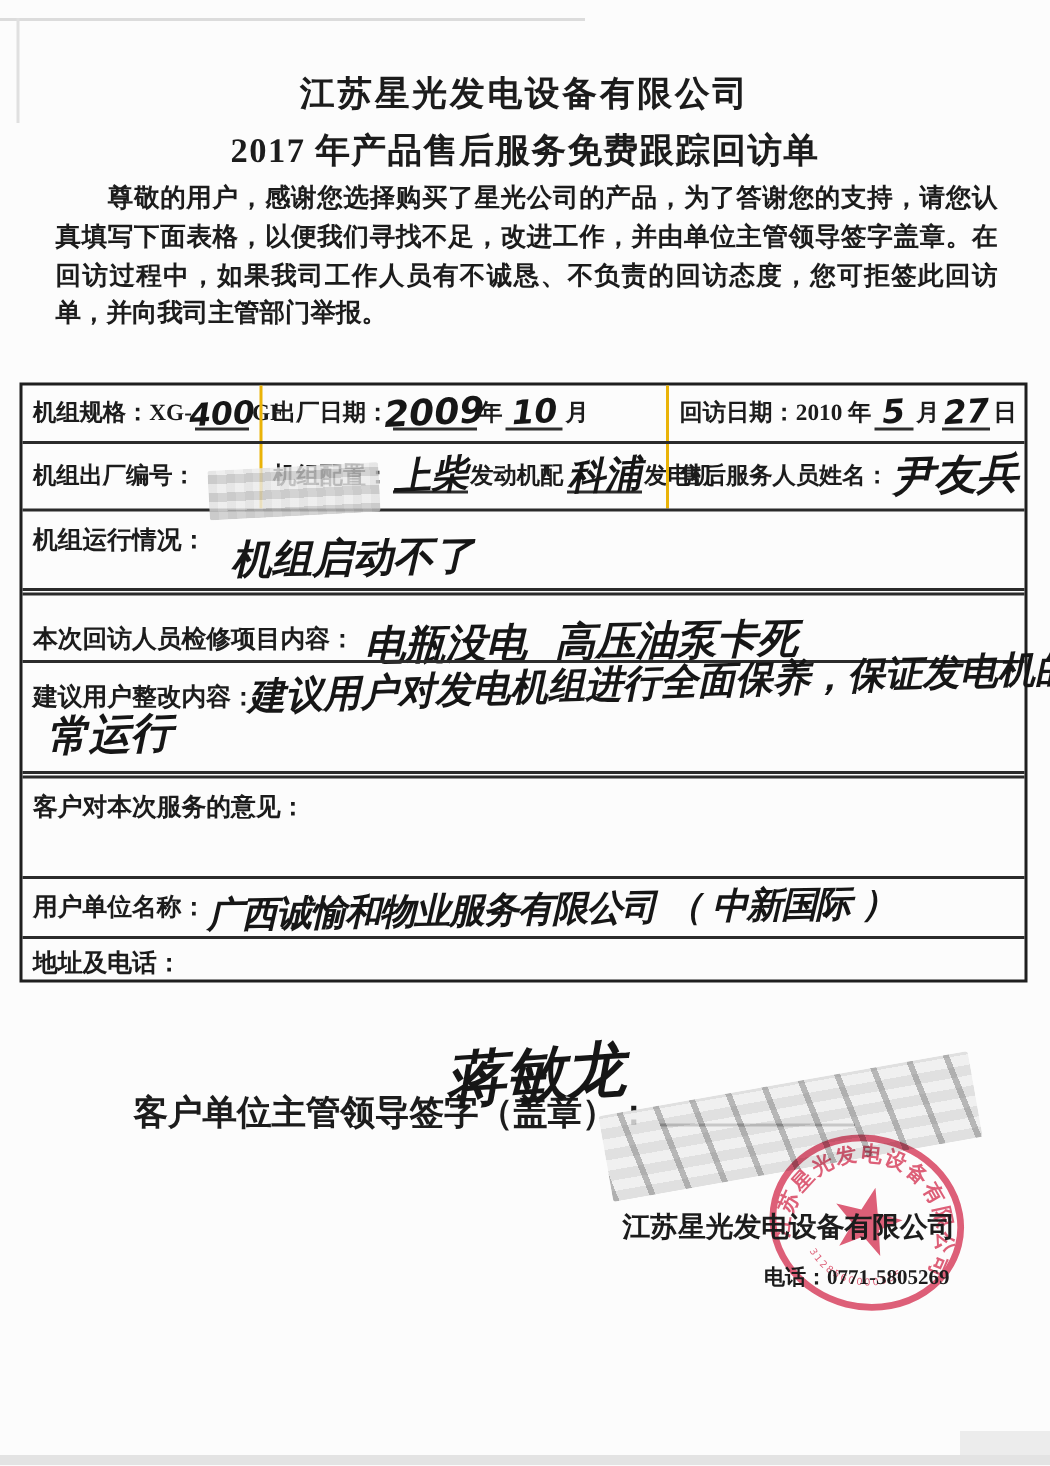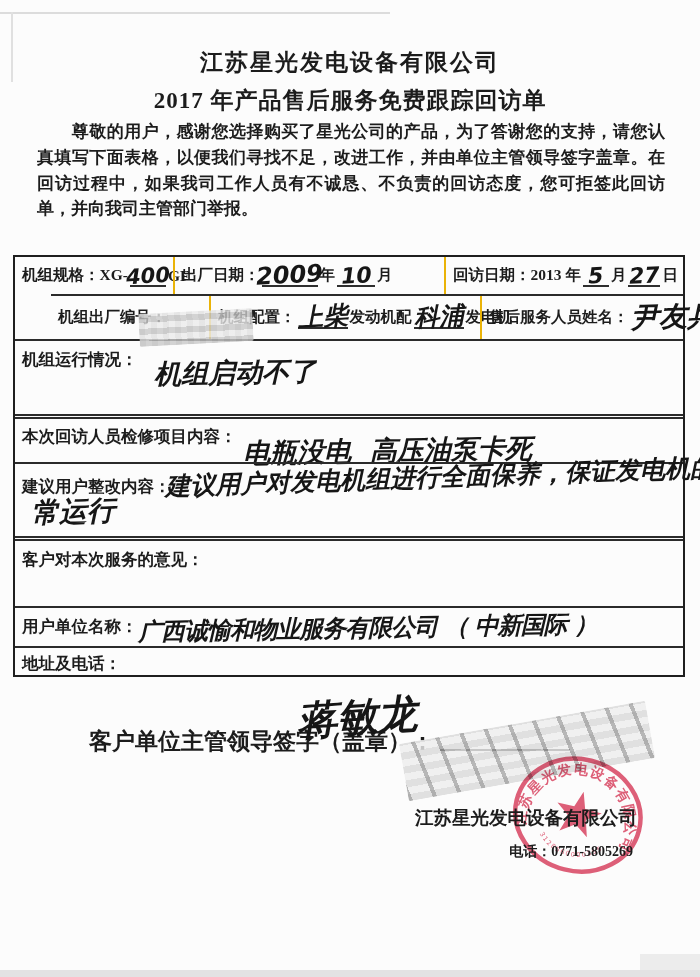--- a/index.html
+++ b/index.html
@@ -35,22 +35,22 @@
   .frow.dbl { border-top:5px double #2b2b2b; }
   .fcell { position:relative; display:flex; align-items:center; padding:0 7px; box-sizing:border-box; overflow:visible; }
   .fcell + .fcell { border-left:2px solid #eab308; }
   .c1 { width:158px; flex:0 0 auto;border-radius:14px; }
   .c2 { width:271px; flex:0 0 auto; }
   .c3 { flex:1 1 auto; }
   .full { width:100%; }
   .top { align-items:flex-start; }
 
   .r1 { height:37px; }
-  .r2 { height:45px;margin-left:36px; }
-  .r3 { height:75px; }
+  .r2 { height:45px; }
+  .r3 { height:53px; }
   .r4 { height:48px; }
   .r5 { height:74px; }
   .r6 { height:70px; }
   .r7 { height:40px; }
   .r8 { height:29px;align-items:flex-end; }
 
   .lbl  { font-weight:700; font-size:15.5px; white-space:nowrap; }
   .lblL { font-weight:700; font-size:16.5px; white-space:nowrap; }
 
   
@@ -128,21 +128,21 @@
           <span class="fill" style="width:56px">
             <span class="hw" style="font-size:24px">2009</span>
           </span>
           <span class="lbl">年</span>
           <span class="fill" style="width:38px">
             <span class="hw" style="font-size:22px">10</span>
           </span>
           <span class="lbl">月</span>
       </div>
       <div class="fcell c3">
-        <span class="lbl">回访日期：2013 年</span>
+        <span class="lbl">回访日期：2010 年</span>
           <span class="fill" style="width:26px">
             <span class="hw" style="font-size:22px">5</span>
           </span>
           <span class="lbl">月</span>
           <span class="fill" style="width:32px">
             <span class="hw" style="font-size:22px">27</span>
           </span>
           <span class="lbl">日</span>
       </div>
     </div>
@@ -170,21 +170,21 @@
 
     <div class="frow r3">
       <div class="fcell full top" style="padding-top:8px">
         <span class="lblL">机组运行情况：</span>
           <span class="hw hw-run">机组启动不了</span>
       </div>
     </div>
 
     <div class="frow r4 dbl">
       <div class="fcell full top" style="padding-top:6px">
-        <span class="lblL" style="margin-top:1px">本次回访人员检修项目内容：</span>
+        <span class="lblL" style="margin-top:12px">本次回访人员检修项目内容：</span>
           <span class="hw hw-fix">电瓶没电  高压油泵卡死</span>
       </div>
     </div>
 
     <div class="frow r5">
       <div class="fcell full top" style="padding-top:12px">
         <span class="lblL">建议用户整改内容：</span>
         <span class="hw hw-sug1">建议用户对发电机组进行全面保养，保证发电机的正</span>
         <span class="hw hw-sug2">常运行</span>
       </div>

